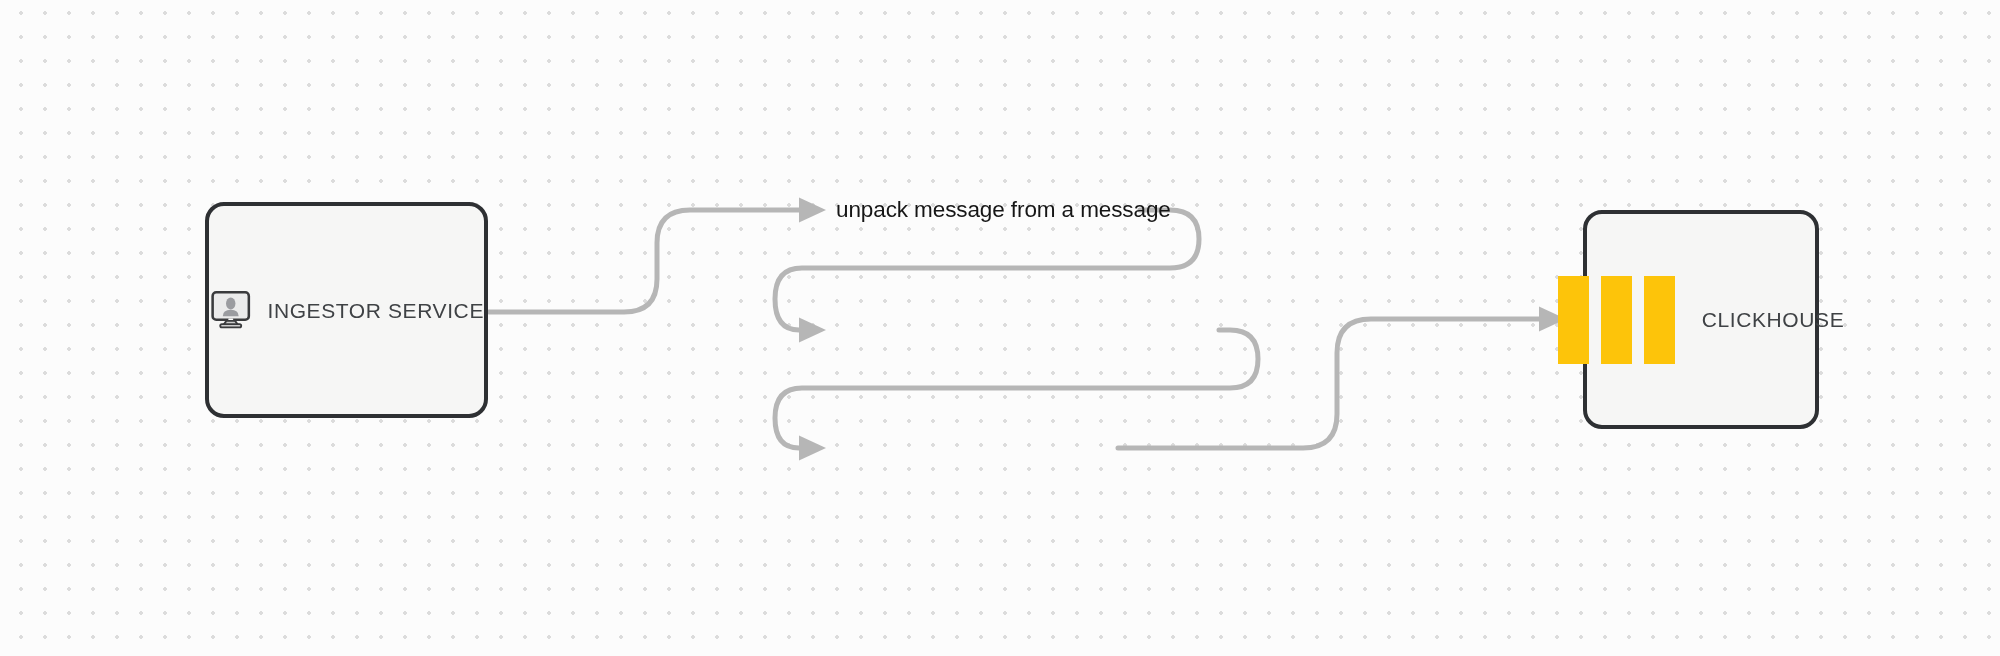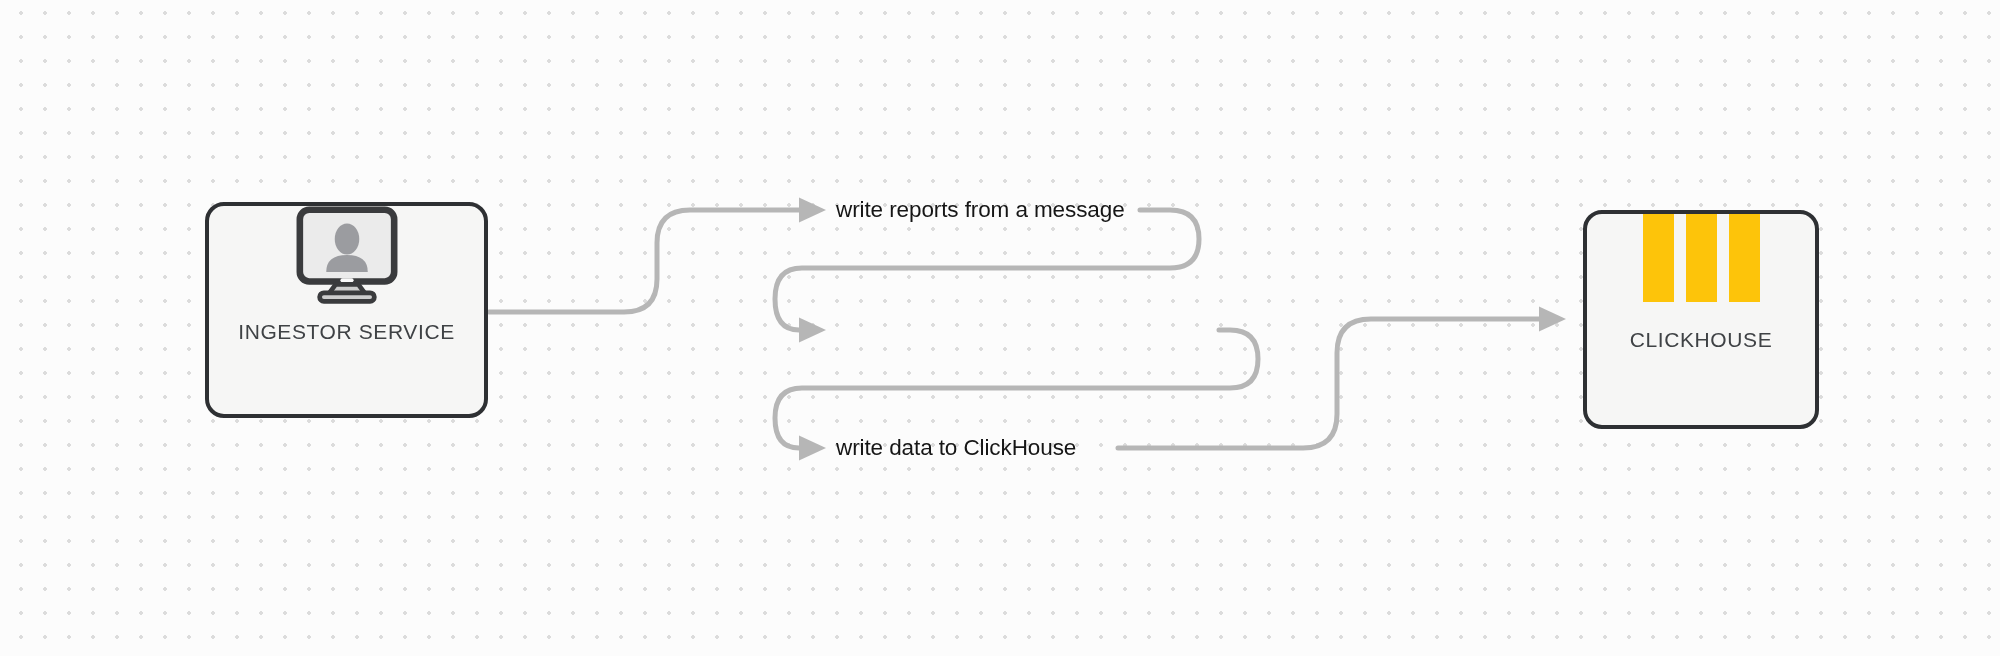--- a/index.html
+++ b/index.html
@@ -48,22 +48,22 @@
     fill:var(--connector);
     stroke:none;
   }
   .node{
     position:absolute;
     box-sizing:border-box;
     background:var(--node-fill);
     border:4px solid var(--node-border);
     border-radius:19px;
     display:flex;
-    flex-direction:column;
     align-items:center;
+    justify-content:center;
   }
   .node-ingestor{
     left:205px;top:202px;
     width:283px;height:216px;
     gap:15px;
   }
   .node-clickhouse{
     left:1583px;top:210px;
     width:236px;height:219px;
     gap:27px;
@@ -150,16 +150,15 @@
 
   <div class="node node-clickhouse">
     <div class="ch-bars">
       <div class="ch-bar"></div>
       <div class="ch-bar"></div>
       <div class="ch-bar"></div>
     </div>
     <div class="node-label">CLICKHOUSE</div>
   </div>
 
-  <div class="step-label step-1">write reports from a message</div>
-  <div class="step-label step-3">write data to ClickHouse</div>
+  <div class="step-label step-1">unpack message from a message</div>
 
 </div>
 
 </body></html>

